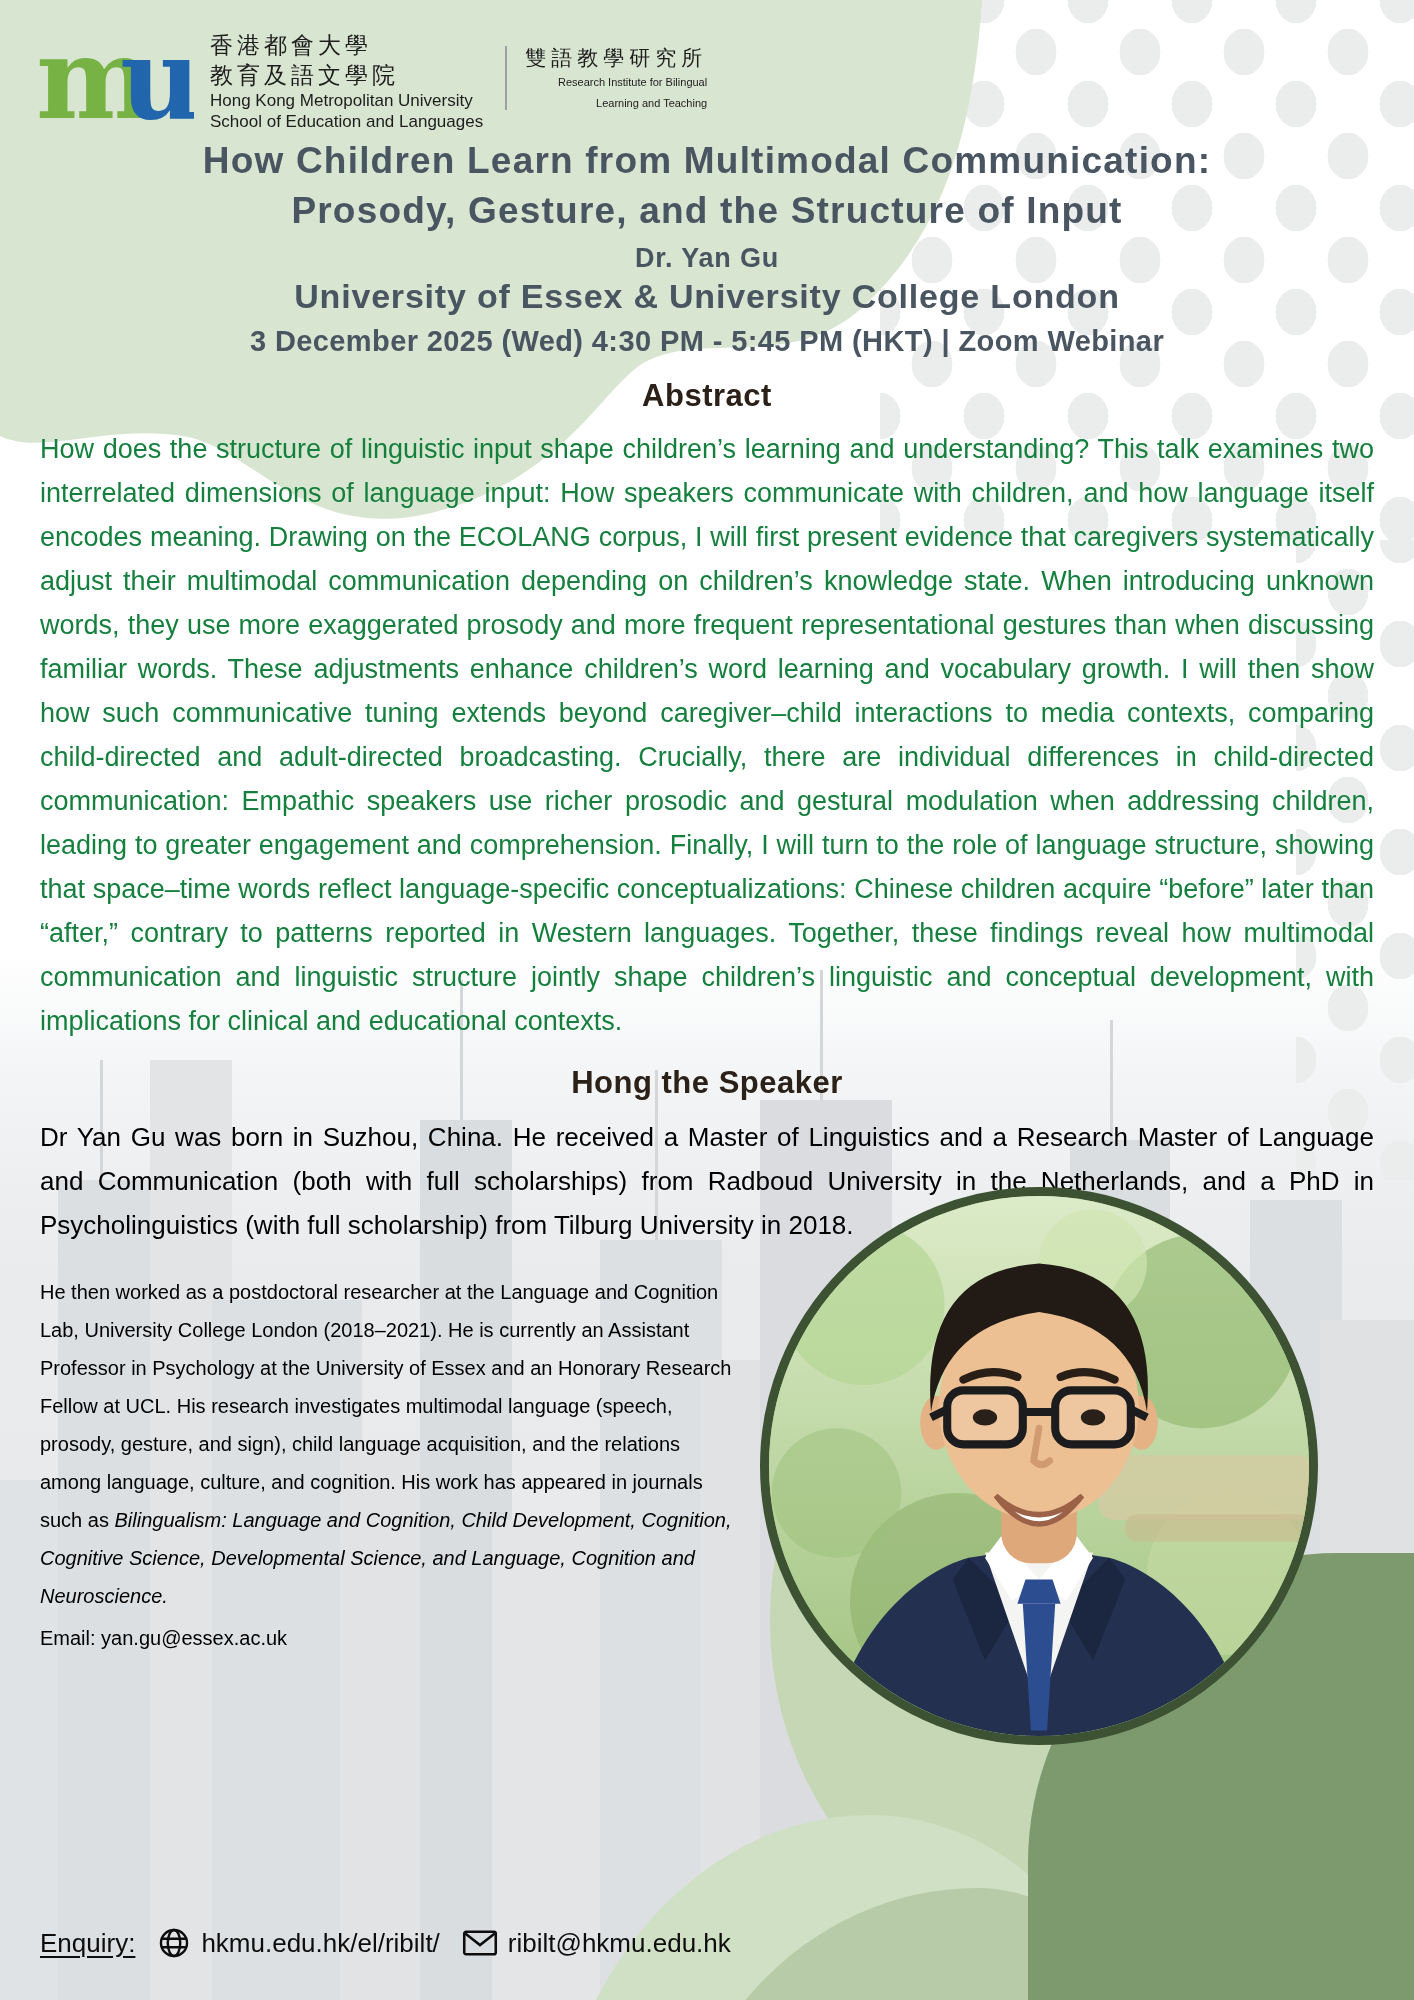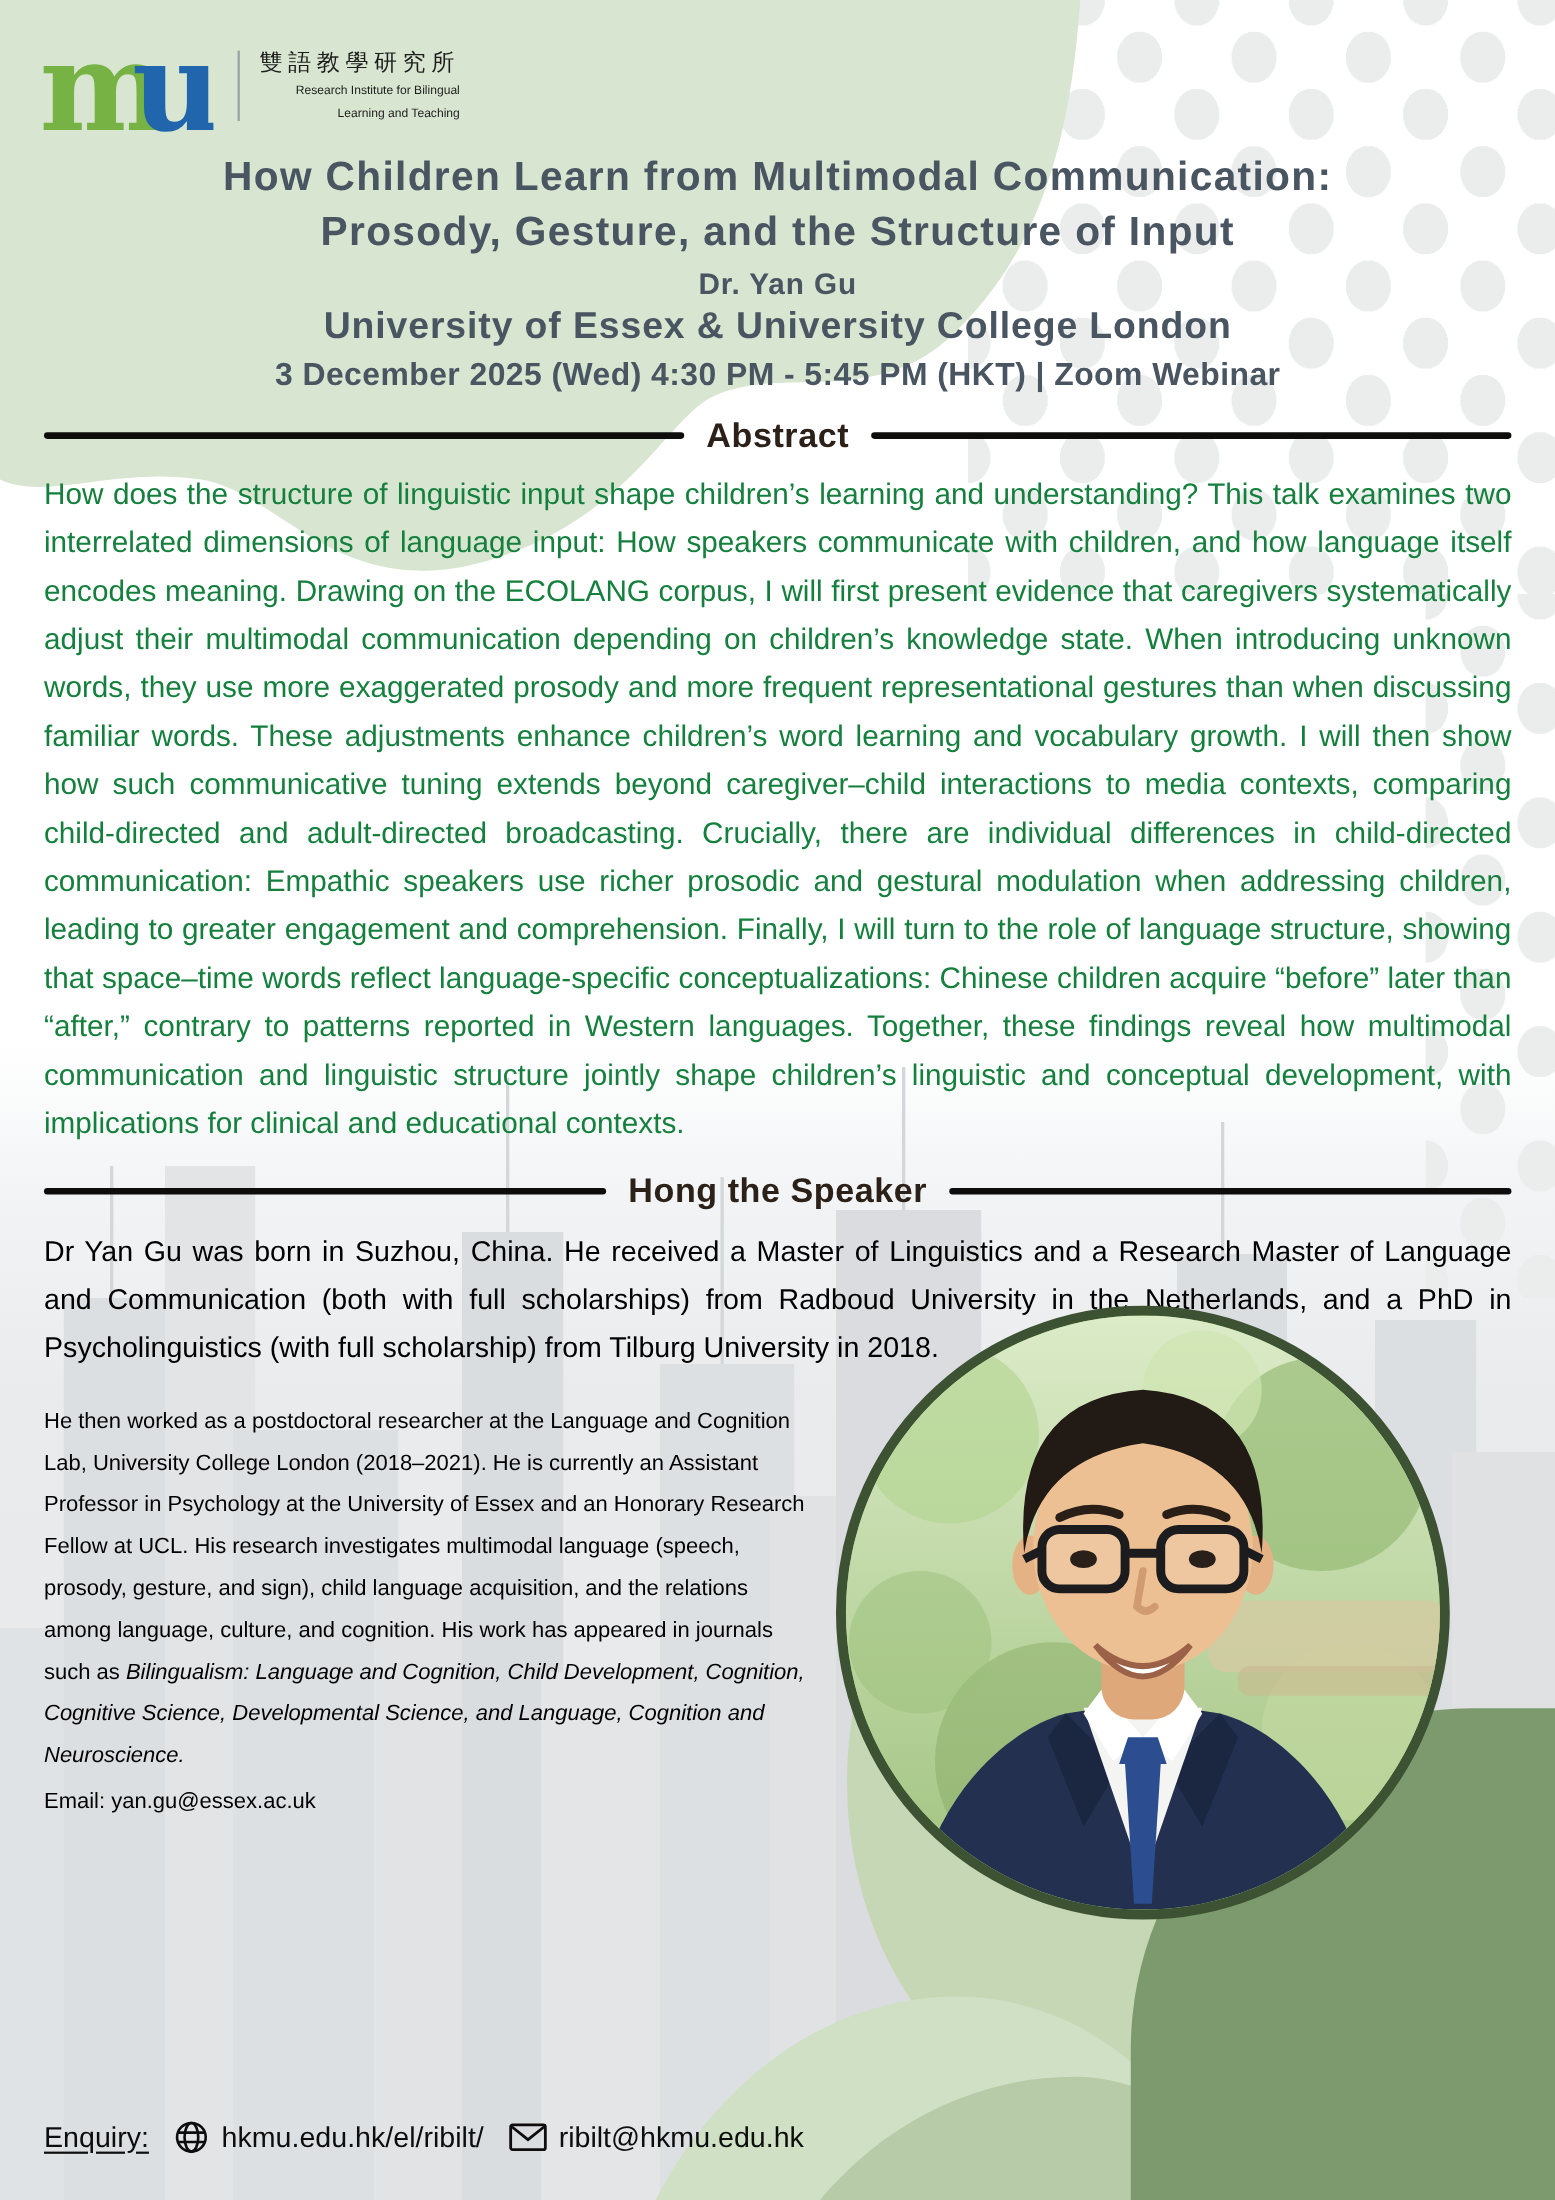--- a/index.html
+++ b/index.html
@@ -41,21 +41,21 @@
   .inst-block{padding-top:16px;color:#1d1d1d;}
   .inst-cn{font-size:21px;letter-spacing:5px;line-height:28px;}
   .inst-en{font-size:11px;line-height:21px;text-align:right;}
 
   .title-block{text-align:center;margin-top:4px;color:#4a5562;}
   .title{font-size:37px;line-height:50px;font-weight:700;letter-spacing:1.2px;}
   .speaker-name{font-size:27px;font-weight:700;margin-top:7px;letter-spacing:0.8px;}
   .affiliation{font-size:34px;font-weight:700;margin-top:3px;letter-spacing:0.8px;}
   .datetime{font-size:29px;font-weight:700;margin-top:9px;letter-spacing:0.4px;}
 
-  .section-head{display:flex;align-items:center;margin:20px 40px 0 40px;}
+  .section-head{display:flex;align-items:center;margin:20px 40px 0 40px;flex-direction:column;}
   .section-head .rule{flex:1;height:6px;background:#0e0d0c;border-radius:3px;}
   .section-head .label{font-size:31px;font-weight:800;color:#2b2118;margin:0 20px;white-space:nowrap;letter-spacing:0.5px;}
   .head-speaker{margin-top:22px;}
 
   .abstract-text{margin:13px 40px 0 40px;font-size:27px;line-height:44px;color:#15803d;text-align:justify;}
 
   .bio{margin:14px 40px 0 40px;color:#000;}
   .bio-p1{font-size:26px;line-height:44px;text-align:justify;}
   .bio-cols{display:flex;margin-top:2px;}
   .bio-left{flex:1;font-size:20px;line-height:38px;text-align:left;padding-right:16px;margin-top:24px;}
@@ -110,20 +110,26 @@
   <div class="green-shape g-wave-mid"></div>
   <div class="green-shape g-big"></div>
 
   <div class="content">
 
     <div class="header">
       <svg class="logo" viewBox="0 0 158 104">
         <text x="0" y="90" font-family="DejaVu Serif, serif" font-weight="bold" font-size="112" fill="#77b344">m</text>
         <text x="84" y="90" font-family="DejaVu Serif, serif" font-weight="bold" font-size="112" fill="#2166ad">u</text>
       </svg>
+      <div class="org-block">
+        <div class="org-cn">香港都會大學</div>
+        <div class="org-cn">教育及語文學院</div>
+        <div class="org-en">Hong Kong Metropolitan University</div>
+        <div class="org-en">School of Education and Languages</div>
+      </div>
       <div class="v-div"></div>
       <div class="inst-block">
         <div class="inst-cn">雙語教學研究所</div>
         <div class="inst-en">Research Institute for Bilingual</div>
         <div class="inst-en">Learning and Teaching</div>
       </div>
     </div>
 
     <div class="title-block">
       <div class="title">How Children Learn from Multimodal Communication:</div>

